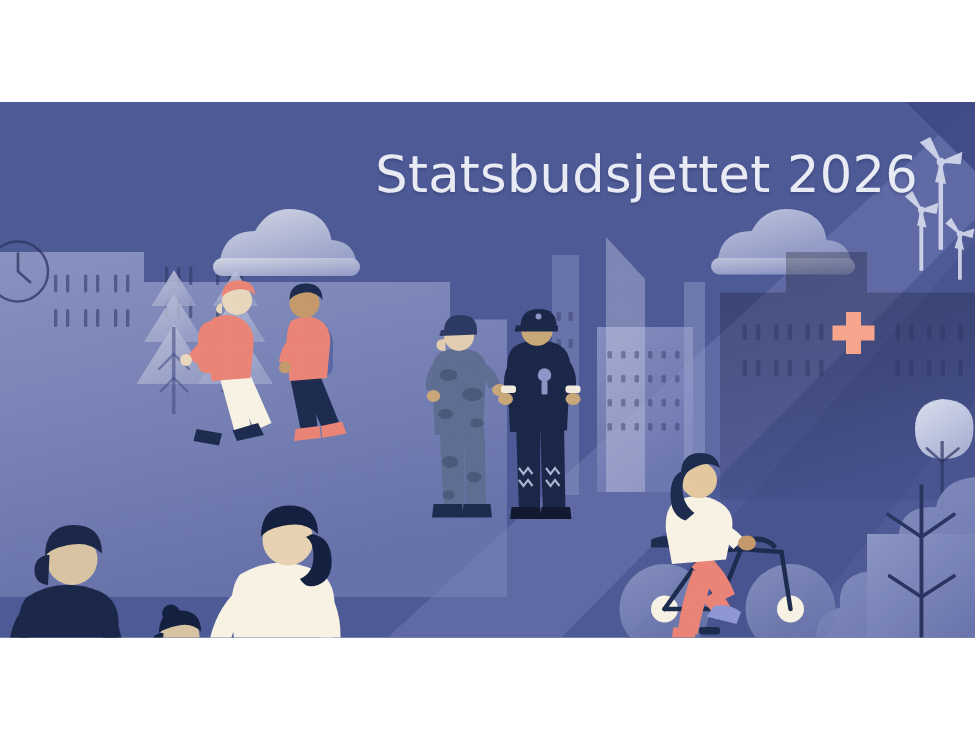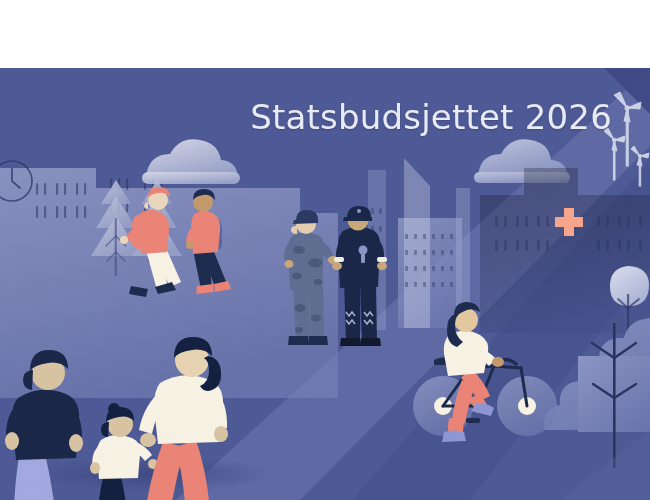--- a/index.html
+++ b/index.html
@@ -1,20 +1,20 @@
 <!DOCTYPE html>
 <html><head>
 <meta charset="utf-8">
 <title>Statsbudsjettet 2026</title>
 <style>
   html,body{margin:0;padding:0;background:#ffffff;}
   body{width:650px;height:500px;overflow:hidden;font-family:"Liberation Sans",sans-serif;}
   #stage{position:relative;width:650px;height:500px;background:#ffffff;overflow:hidden;}
   #whiteband{position:absolute;left:0;top:0;width:650px;height:68px;background:#ffffff;z-index:60;}
-  #hero{position:absolute;left:0;top:68px;width:650px;height:432px;overflow:hidden;background:#4e5a96;}
+  #hero{position:absolute;left:0;top:68px;width:650px;height:357px;overflow:hidden;background:#4e5a96;}
   svg.layer{position:absolute;left:0;top:0;width:650px;height:432px;display:block;}
   #titlewrap{position:absolute;left:0;top:0;width:650px;height:432px;z-index:50;pointer-events:none;}
   #title{position:absolute;right:38px;top:29px;font-size:34px;letter-spacing:0.2px;color:#e8eaf4;
          font-family:"DejaVu Sans","Liberation Sans",sans-serif;font-weight:400;white-space:nowrap;
          text-shadow:0 1px 2px rgba(30,38,80,.30);}
 </style>
 </head>
 <body>
 
 <div id="stage">

